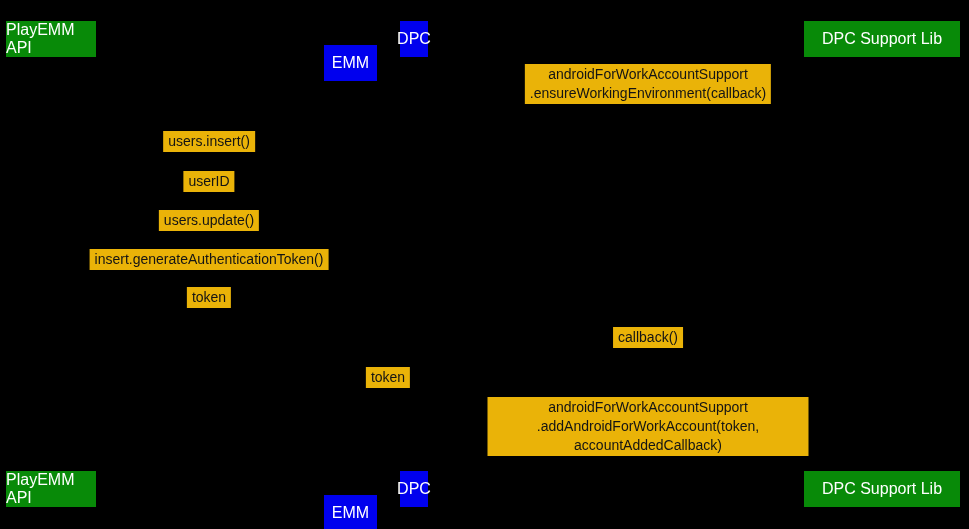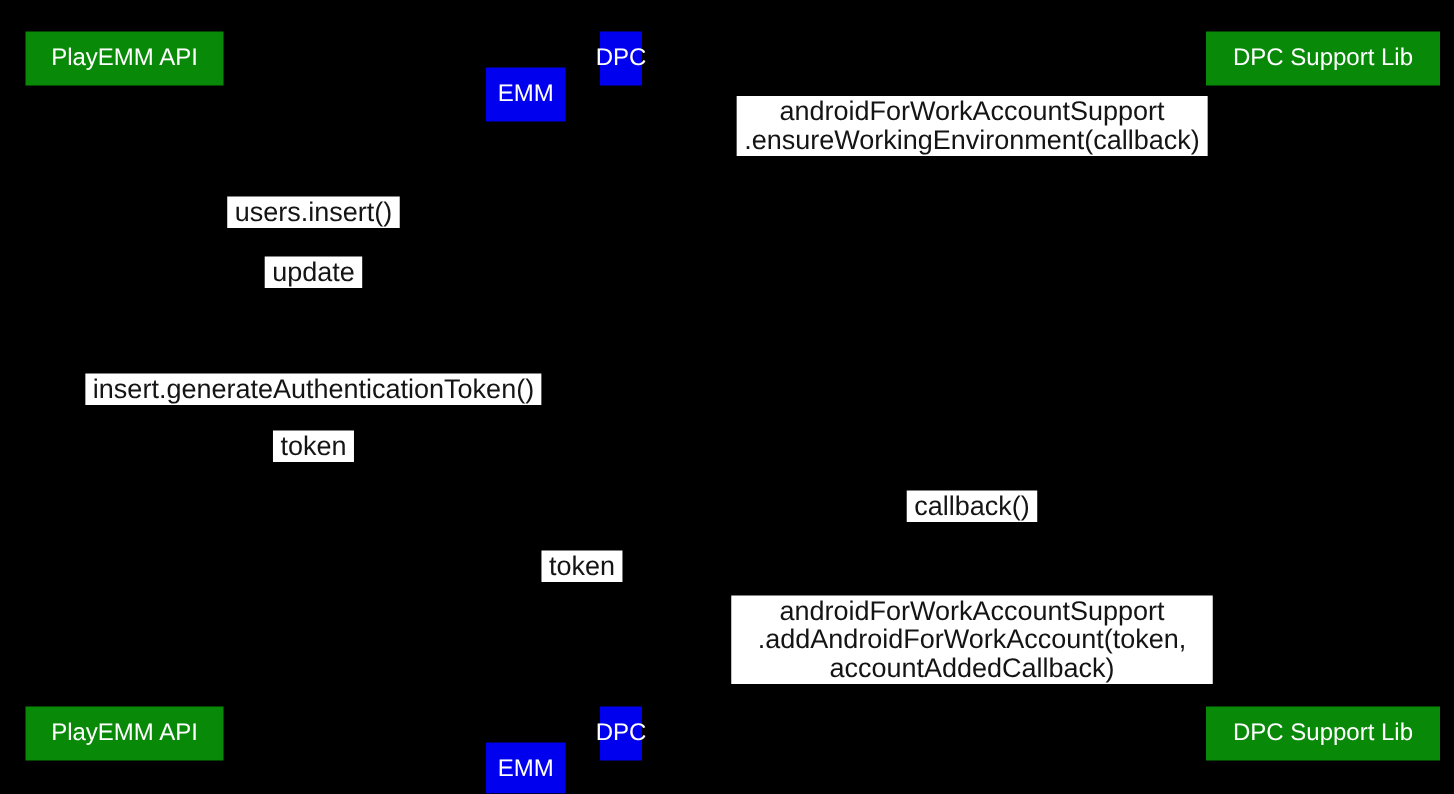--- a/index.html
+++ b/index.html
@@ -23,31 +23,31 @@
     align-items: center;
     justify-content: center;
     color: #ffffff;
     font-size: 16px;
     box-sizing: border-box;
   }
   .actor.green { background: #088A08; }
   .actor.blue  { background: #0000EE; }
   .row-top    { top: 21px; }
   .row-bottom { top: 471px; }
-  .pos-playemm { left: 17px;  width: 132px; }
+  .pos-playemm { left: 6px;  width: 90px; }
   .pos-emm     { left: 324px; width: 53px; margin-top: 24px;  }
   .pos-dpc     { left: 400px; width: 28px;  }
   .pos-dsl     { left: 804px; width: 156px; }
   
   .msg {
     position: absolute;
     transform: translateX(-50%);
-    background: #ffffff;
+    background: #eab308;
     color: #141414;
-    font-size: 18px;
+    font-size: 14px;
     line-height: 19px;
     padding: 1px 5px;
     white-space: pre-line;
     text-align: center;
   }
   .m1 { left: 648px; top: 64px;  }
   .m2 { left: 209px; top: 131px; }
   .m3 { left: 209px; top: 171px; }
   .m4 { left: 209px; top: 210px; }
   .m5 { left: 209px; top: 249px; }
@@ -70,21 +70,22 @@
   <div class="actor blue row-top pos-dpc">
     <span>DPC</span>
   </div>
   <div class="actor green row-top pos-dsl">
     <span>DPC Support Lib</span>
   </div>
 
   <div class="msg m1">androidForWorkAccountSupport
 .ensureWorkingEnvironment(callback)</div>
   <div class="msg m2">users.insert()</div>
-  <div class="msg m3">update</div>
+  <div class="msg m3">userID</div>
+  <div class="msg m4">users.update()</div>
   <div class="msg m5">insert.generateAuthenticationToken()</div>
   <div class="msg m6">token</div>
   <div class="msg m7">callback()</div>
   <div class="msg m8">token</div>
   <div class="msg m9">androidForWorkAccountSupport
 .addAndroidForWorkAccount(token, accountAddedCallback)</div>
 
   <div class="actor green row-bottom pos-playemm">
     <span>PlayEMM API</span>
   </div>

